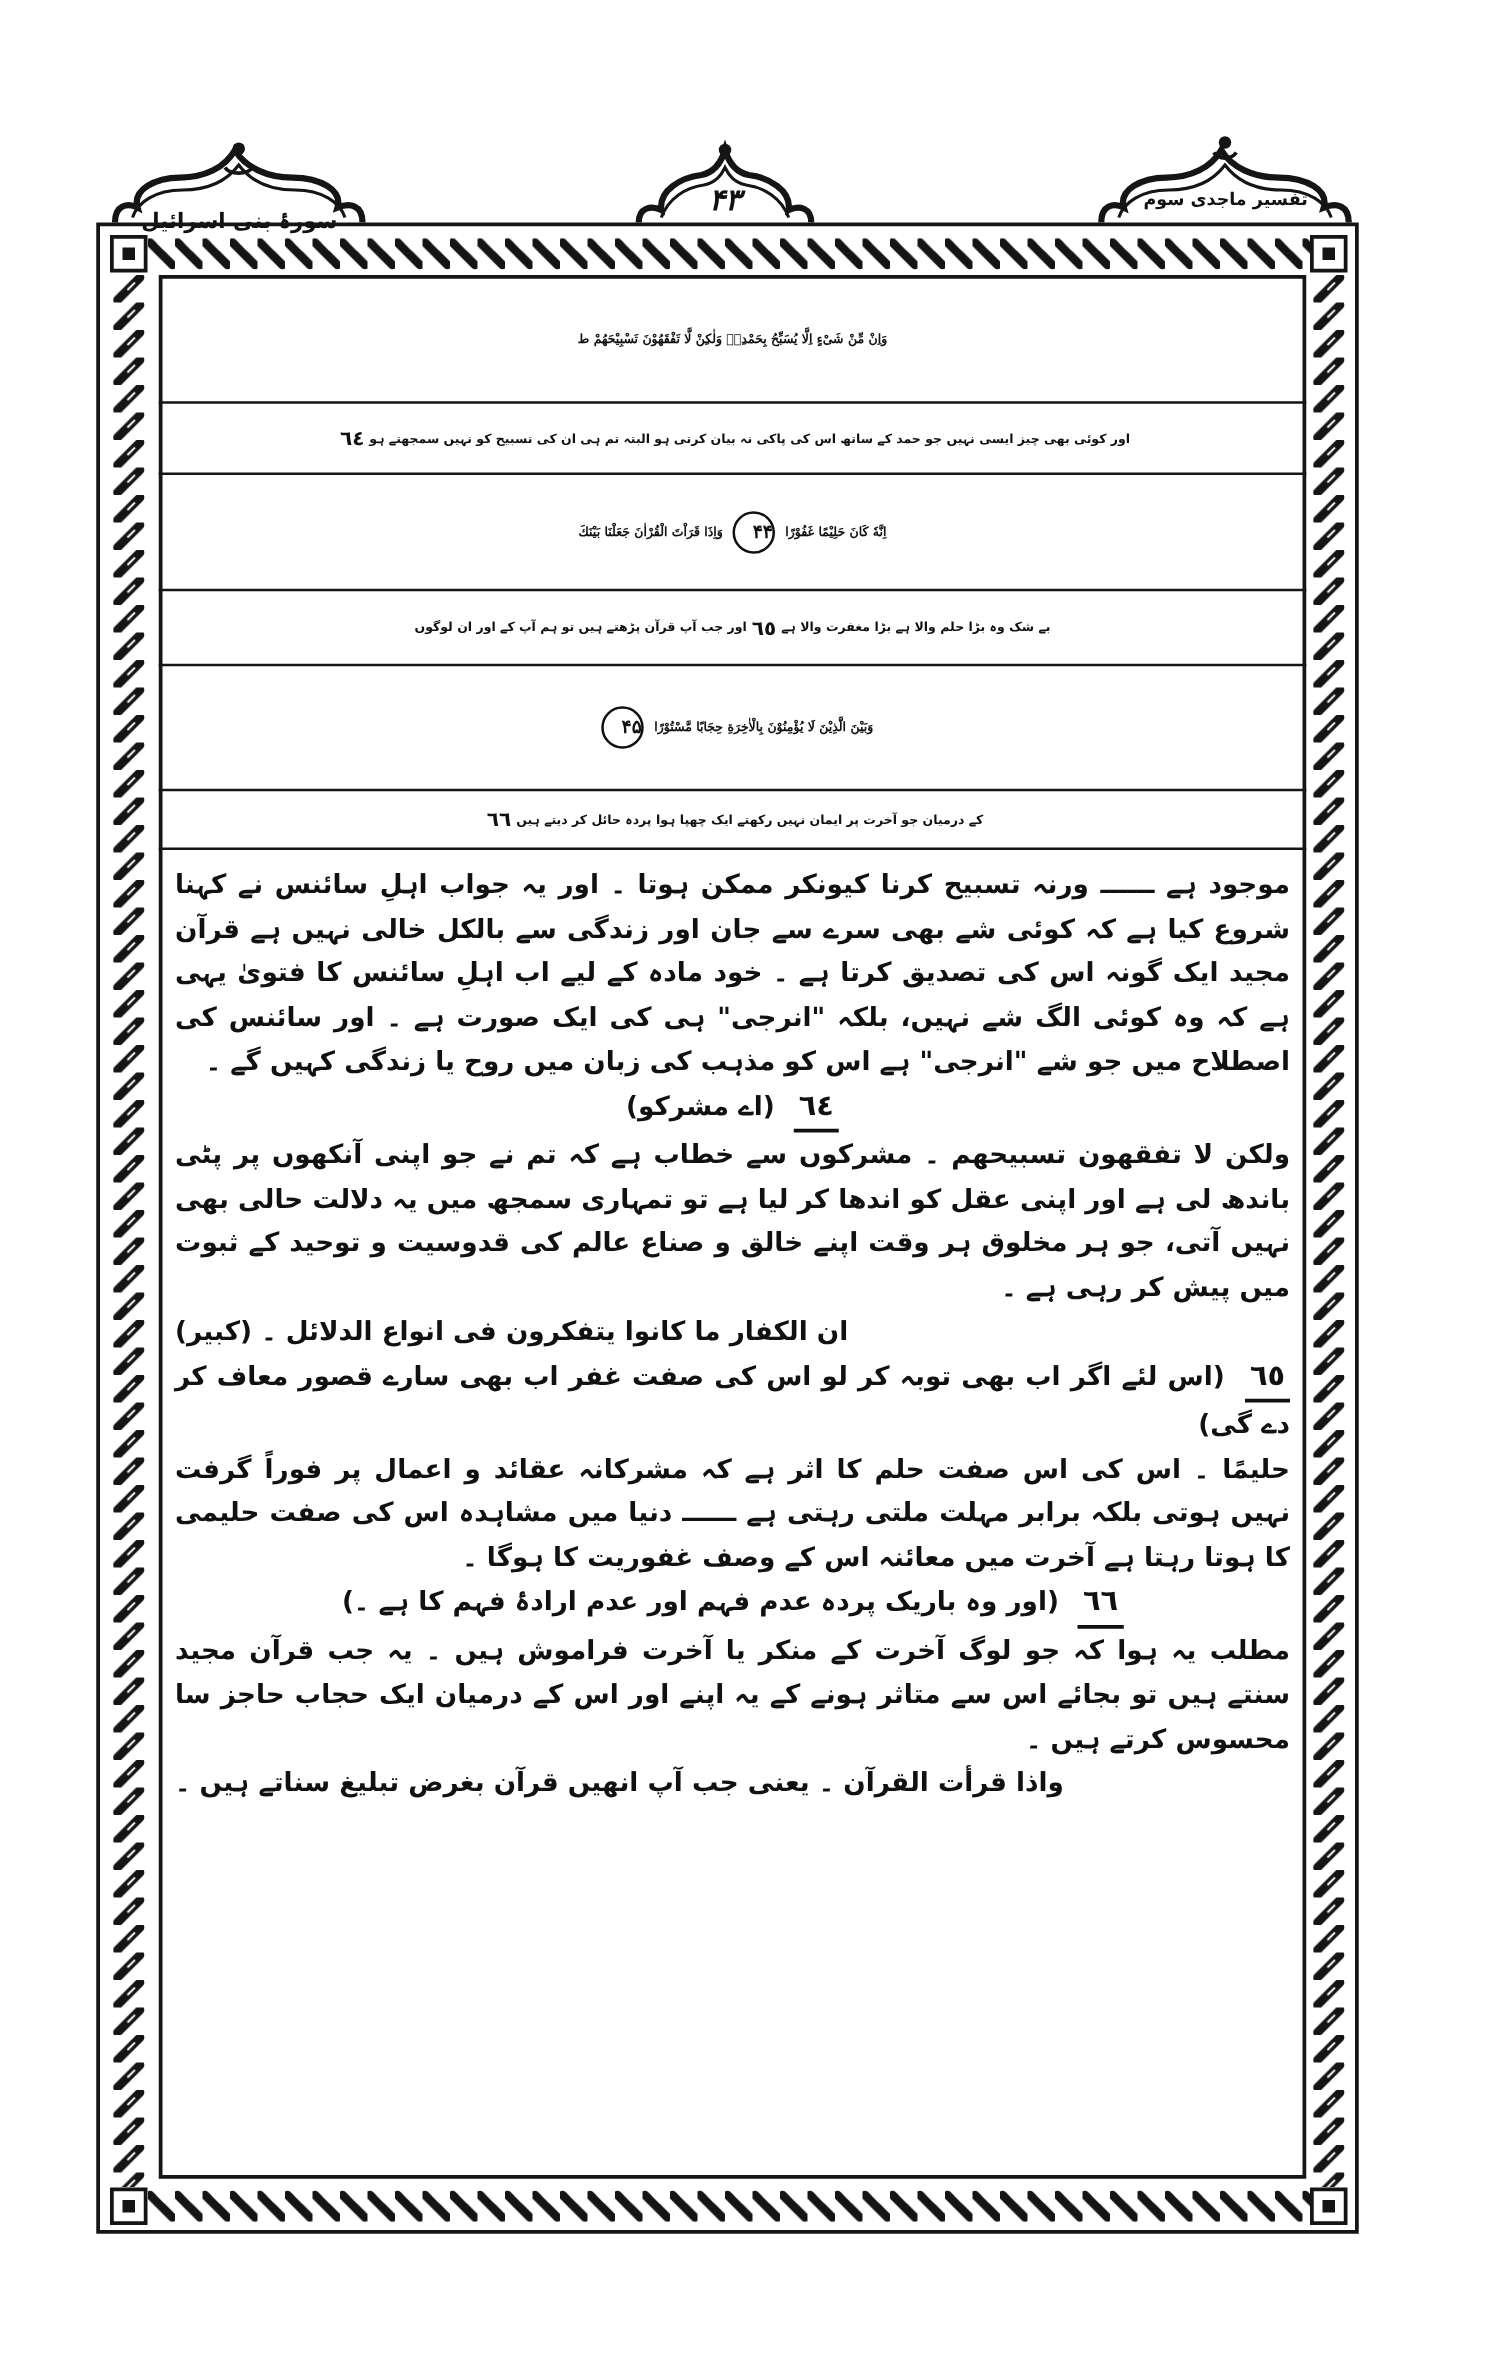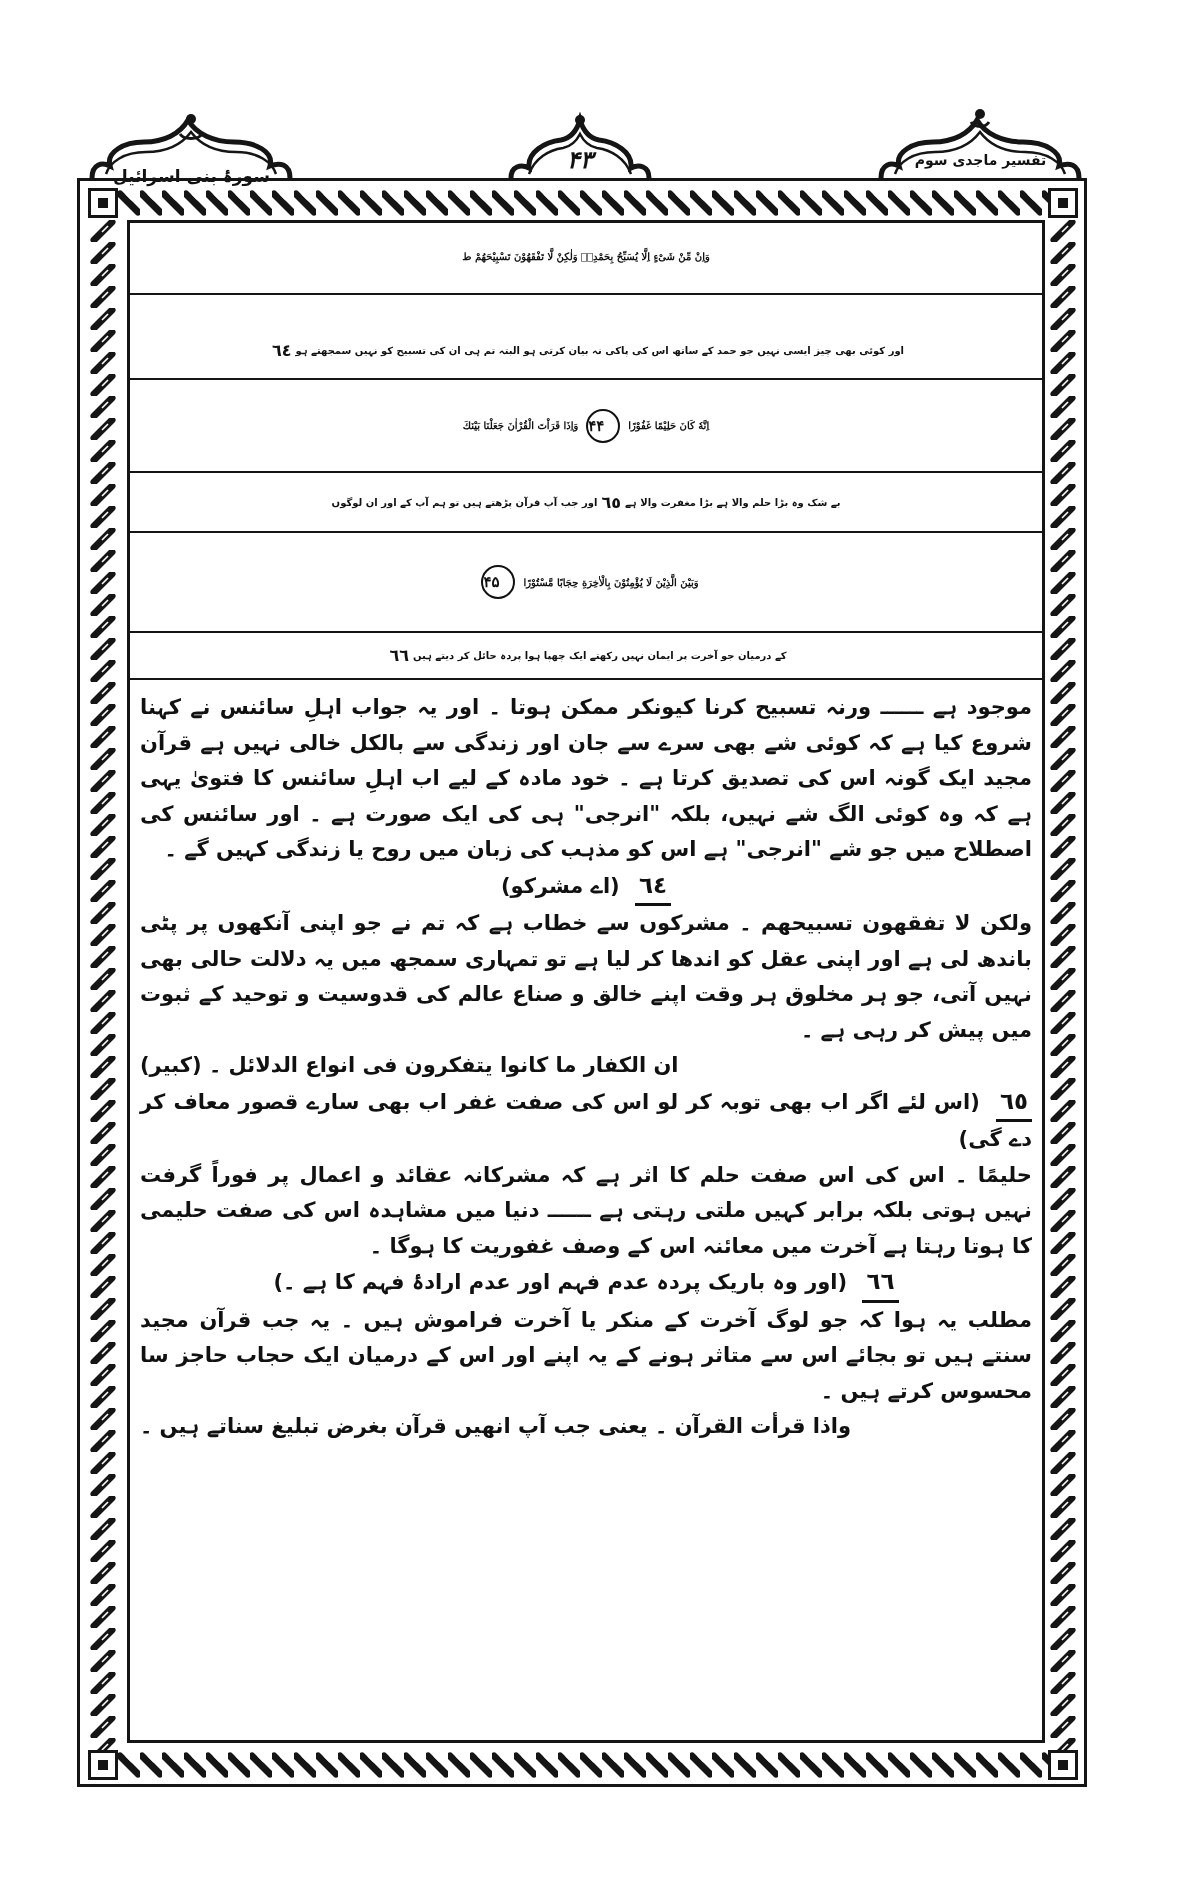--- a/index.html
+++ b/index.html
@@ -55,21 +55,21 @@
     }
     #commentary .para { margin: 0; }
     #commentary .center { text-align: left; }
     #commentary .note-head { text-align: center; }
     #commentary .note-num {
       display: inline-block; border-bottom: 3px solid #111; padding: 0 4px; margin-left: 8px;
       font-size: 23px;
     }
     .ayah-mark {
       display: inline-block; min-width: 30px; height: 30px; border: 2.5px solid #111; border-radius: 50%;
-      font-size: 15px; line-height: 30px; text-align: left; margin: 0 8px; vertical-align: middle;
+      font-size: 15px; line-height: 30px; text-align: right; margin: 0 8px; vertical-align: middle;
       font-family: Liberation Sans, sans-serif;
     }
     .ref-num { font-size: 16px; vertical-align: super; margin: 0 4px; }
   </style>
 </head>
 <body>
 
 <div class="cartouche" style="left:84px; top:112px; width:215px; height:70px;">
   <svg width="215" height="70" viewBox="0 0 215 70">
     <path d="M8 66 C8 52 18 50 26 54 C22 40 40 30 60 30 C80 30 96 22 104 8 C112 22 130 30 150 30 C172 30 190 40 186 54 C196 50 206 52 206 66" fill="none" stroke="#151515" stroke-width="5"></path>
@@ -124,21 +124,21 @@
   <rect width="26" height="1530" fill="url(#ropeV)"></rect>
 </svg>
 
 <div class="corner-sq" style="left:88px; top:188px;"></div>
 <div class="corner-sq" style="left:1048px; top:188px;"></div>
 <div class="corner-sq" style="left:88px; top:1750px;"></div>
 <div class="corner-sq" style="left:1048px; top:1750px;"></div>
 
 <div id="inner-box" class="abs"></div>
 
-<div class="row arabic" style="top: 220px; height: 75px; font-size: 10px;">
+<div class="row arabic" style="top: 220px; height: 103px; font-size: 10px;">
   <span>وَاِنْ مِّنْ شَیْءٍ اِلَّا یُسَبِّحُ بِحَمْدِهٖ وَلٰكِنْ لَّا تَفْقَهُوْنَ تَسْبِیْحَهُمْ ط</span>
 </div>
 
 <div class="row urdu-trans" style="top: 323px; height: 57px; font-size: 10px;">
   <span>اور کوئی بھی چیز ایسی نہیں جو حمد کے ساتھ اس کی پاکی نہ بیان کرتی ہو البتہ تم ہی ان کی تسبیح کو نہیں سمجھتے ہو</span>
   <span class="ref-num">٦٤</span>
 </div>
 
 <div class="row arabic" style="top: 380px; height: 93px; font-size: 10px;">
   <span>اِنَّهٗ كَانَ حَلِیْمًا غَفُوْرًا</span>
@@ -167,20 +167,20 @@
   <p class="para note-head">
     <span class="note-num">٦٤</span>
     <span>(اے مشرکو)</span>
   </p>
   <p class="para">ولکن لا تفقھون تسبیحھم ۔ مشرکوں سے خطاب ہے کہ تم نے جو اپنی آنکھوں پر پٹی باندھ لی ہے اور اپنی عقل کو اندھا کر لیا ہے تو تمہاری سمجھ میں یہ دلالت حالی بھی نہیں آتی، جو ہر مخلوق ہر وقت اپنے خالق و صناع عالم کی قدوسیت و توحید کے ثبوت میں پیش کر رہی ہے ۔</p>
   <p class="para center">ان الکفار ما کانوا یتفکرون فی انواع الدلائل ۔ (کبیر)</p>
   <p class="para">
     <span class="note-num">٦٥</span>
     <span>(اس لئے اگر اب بھی توبہ کر لو اس کی صفت غفر اب بھی سارے قصور معاف کر دے گی)</span>
   </p>
-  <p class="para">حلیمًا ۔ اس کی اس صفت حلم کا اثر ہے کہ مشرکانہ عقائد و اعمال پر فوراً گرفت نہیں ہوتی بلکہ برابر کہیں ملتی رہتی ہے ــــــ دنیا میں مشاہدہ اس کی صفت حلیمی کا ہوتا رہتا ہے آخرت میں معائنہ اس کے وصف غفوریت کا ہوگا ۔</p>
+  <p class="para">حلیمًا ۔ اس کی اس صفت حلم کا اثر ہے کہ مشرکانہ عقائد و اعمال پر فوراً گرفت نہیں ہوتی بلکہ برابر مہلت ملتی رہتی ہے ــــــ دنیا میں مشاہدہ اس کی صفت حلیمی کا ہوتا رہتا ہے آخرت میں معائنہ اس کے وصف غفوریت کا ہوگا ۔</p>
   <p class="para note-head">
     <span class="note-num">٦٦</span>
     <span>(اور وہ باریک پردہ عدم فہم اور عدم ارادۂ فہم کا ہے ۔)</span>
   </p>
   <p class="para">مطلب یہ ہوا کہ جو لوگ آخرت کے منکر یا آخرت فراموش ہیں ۔ یہ جب قرآن مجید سنتے ہیں تو بجائے اس سے متاثر ہونے کے یہ اپنے اور اس کے درمیان ایک حجاب حاجز سا محسوس کرتے ہیں ۔</p>
   <p class="para center">واذا قرأت القرآن ۔ یعنی جب آپ انھیں قرآن بغرض تبلیغ سناتے ہیں ۔</p>
 </div>
 
 </body></html>

